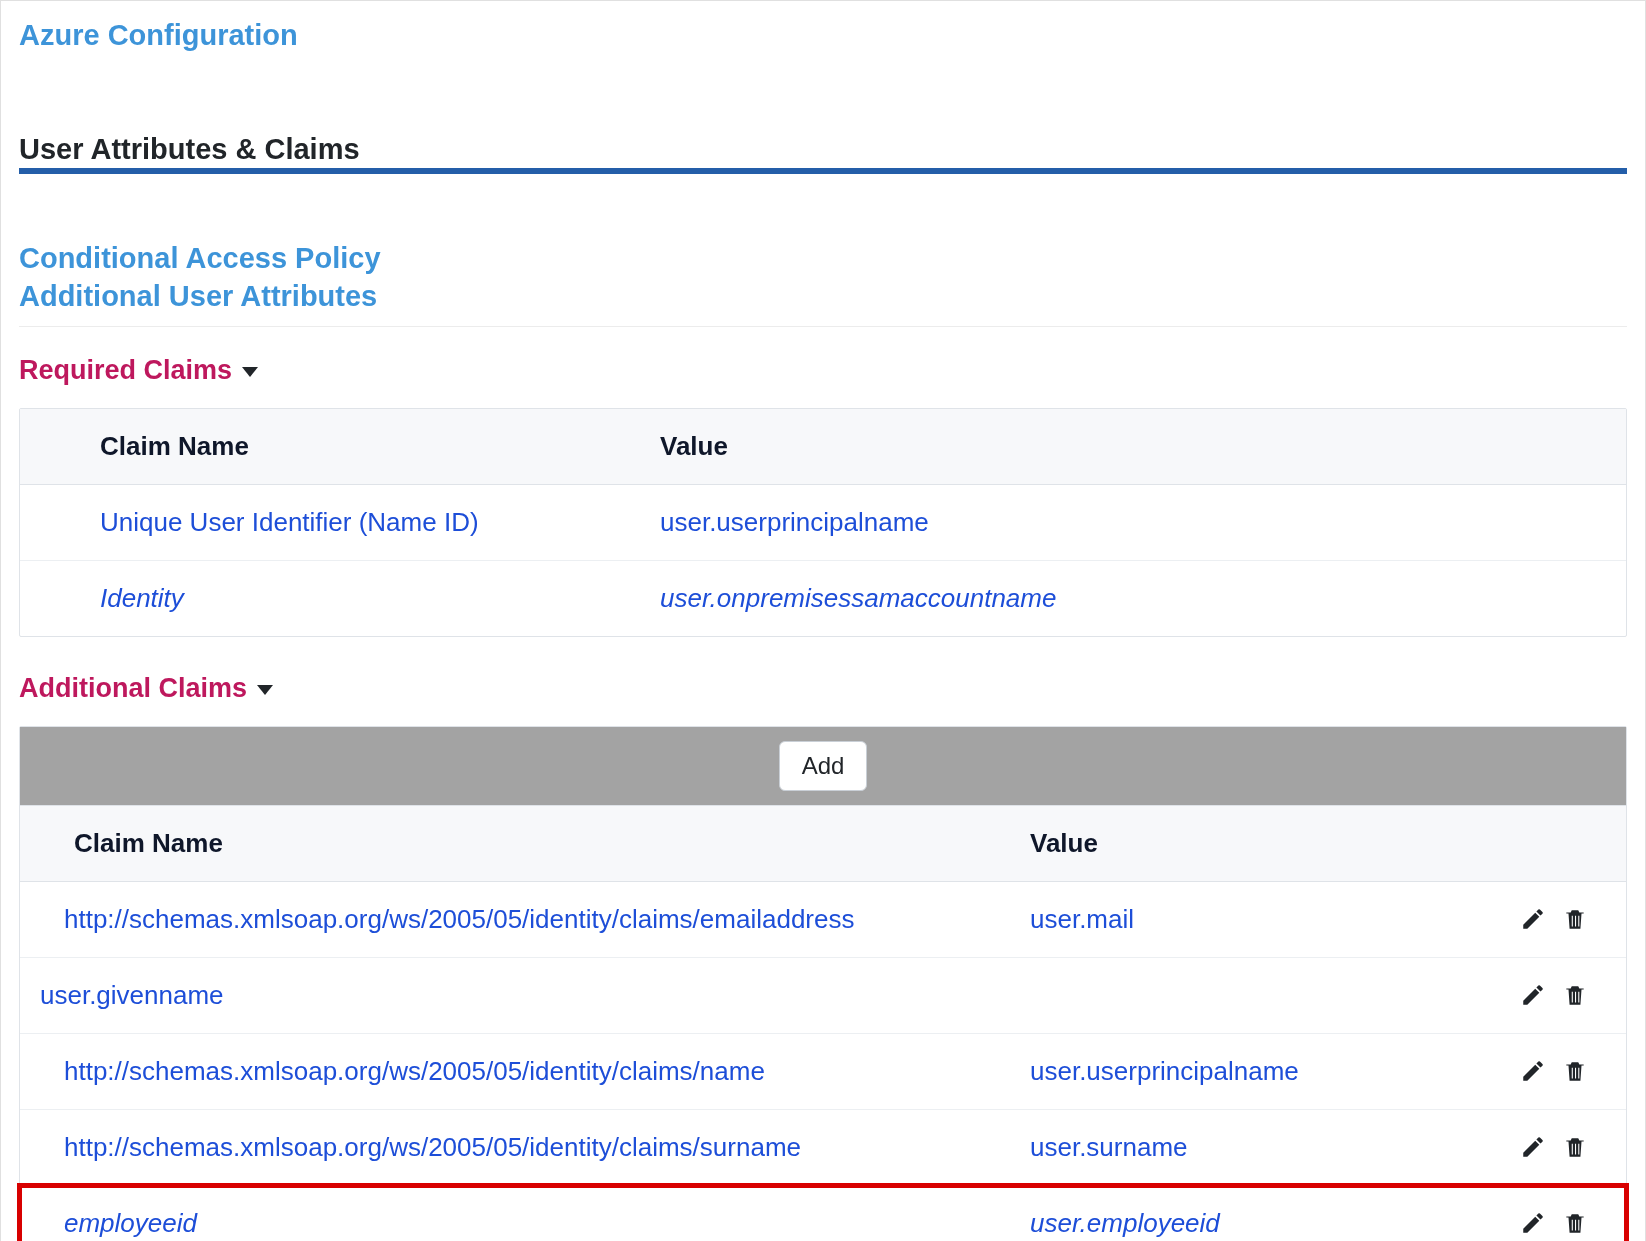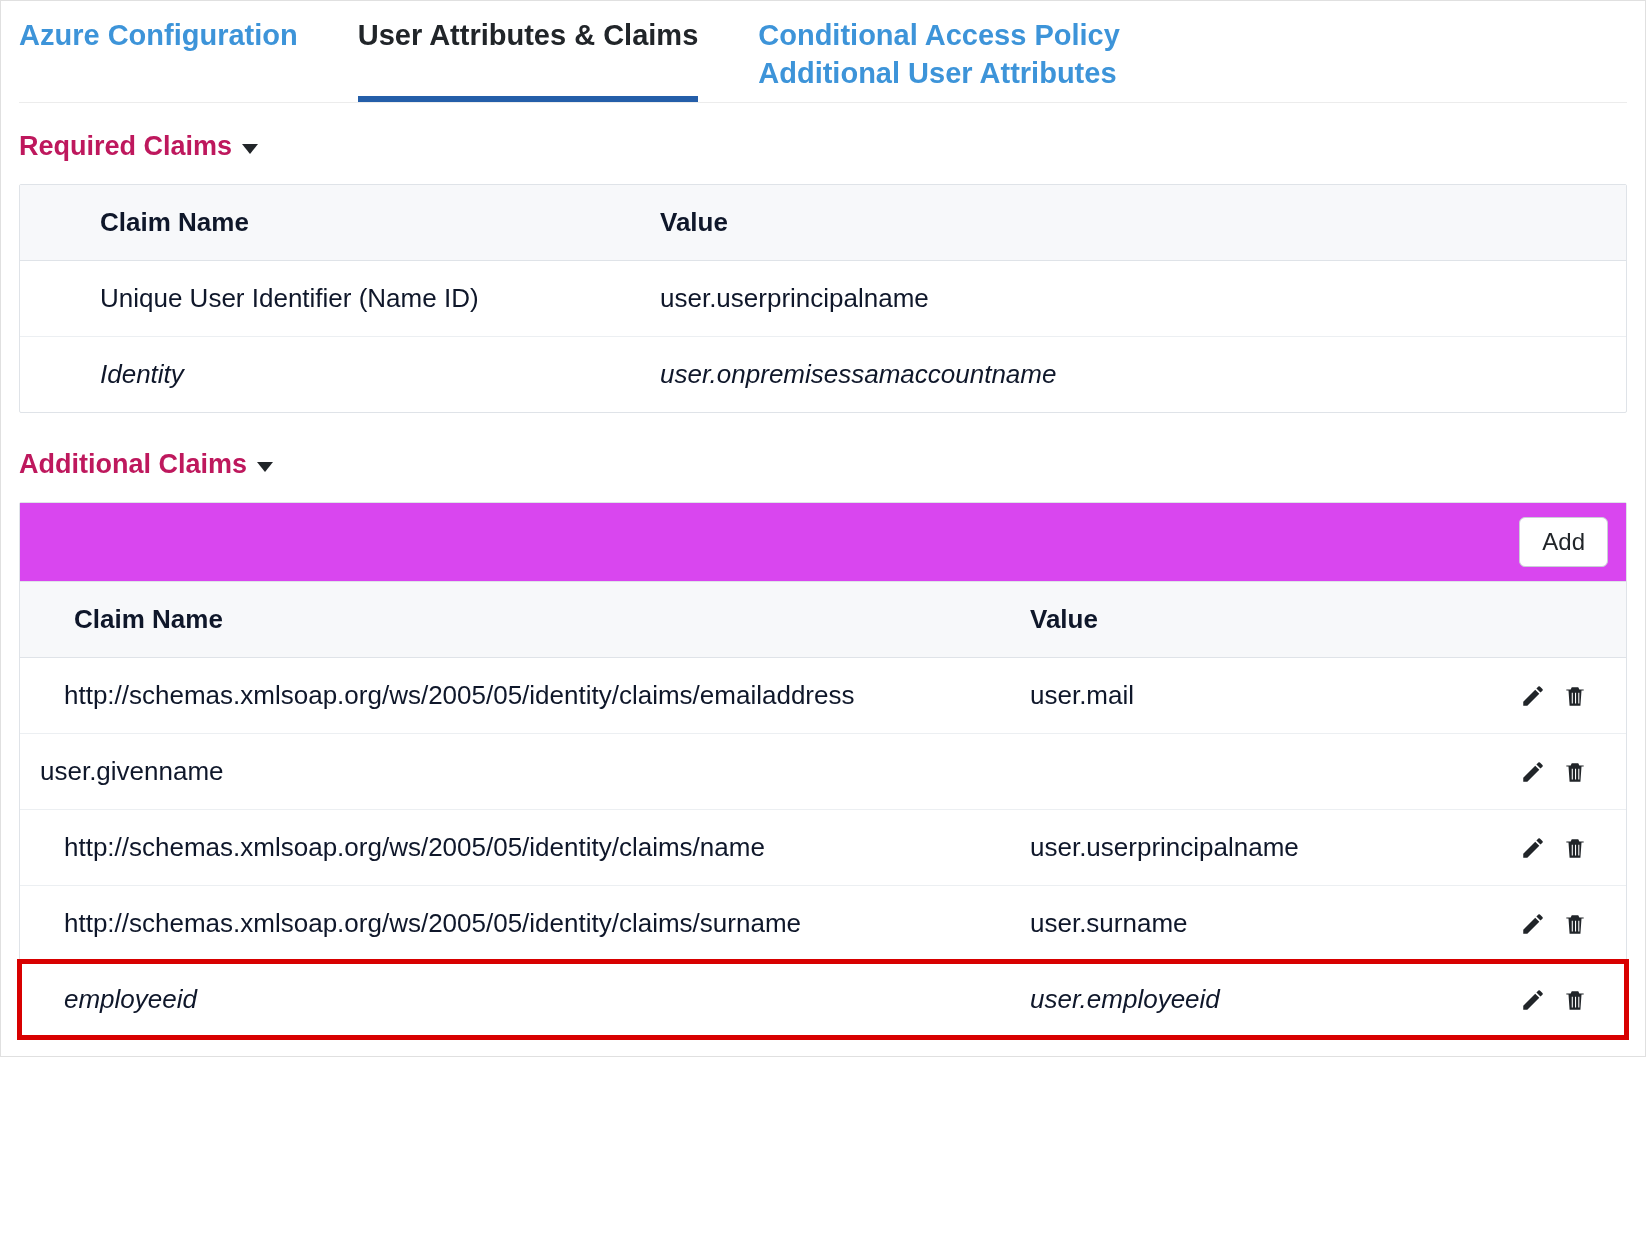--- a/index.html
+++ b/index.html
@@ -15,20 +15,21 @@
     border: 1px solid #e0e0e0;
     padding: 0 18px 18px 18px;
     background: #fff;
   }
   .tabs {
     display: flex;
     gap: 60px;
     border-bottom: 1px solid #ececec;
     padding: 10px 0 0 0;
     margin-bottom: 28px;
+    flex-direction: column;
   }
   .tab {
     font-size: 29px;
     font-weight: 700;
     padding: 6px 0 10px 0;
     cursor: pointer;
     color: #3d94d9;
     line-height: 1.3;
   }
   .tab.active {
@@ -76,33 +77,33 @@
     align-items: center;
   }
   .panel-row:last-child { border-bottom: none; font-style: italic; }
   .col-label {
     font-size: 26px;
     font-weight: 700;
     color: #0f172a;
   }
   .col-text {
     font-size: 26px;
-    color: #0f172a;
+    color: #1d4ed8;
   }
   .req-col1 { flex: 0 0 620px; padding-left: 60px; }
   .req-col2 { flex: 1; }
   .add-col1 { flex: 0 0 990px; padding-left: 24px; }
   .add-col2 { flex: 1; }
   .add-col3 { flex: 0 0 110px; display: flex; gap: 16px; justify-content: flex-end; padding-right: 18px; }
   .toolbar {
-    background: #d946ef;
+    background: #a3a3a3;
     border-bottom: 1px solid #dfe3e8;
     padding: 14px 18px;
     display: flex;
-    justify-content: flex-end;
+    justify-content: center;
   }
   .btn {
     background: #fff;
     border: 1px solid #c9cfd6;
     border-radius: 6px;
     padding: 10px 22px;
     font-size: 24px;
     color: #212529;
     cursor: pointer;
   }

